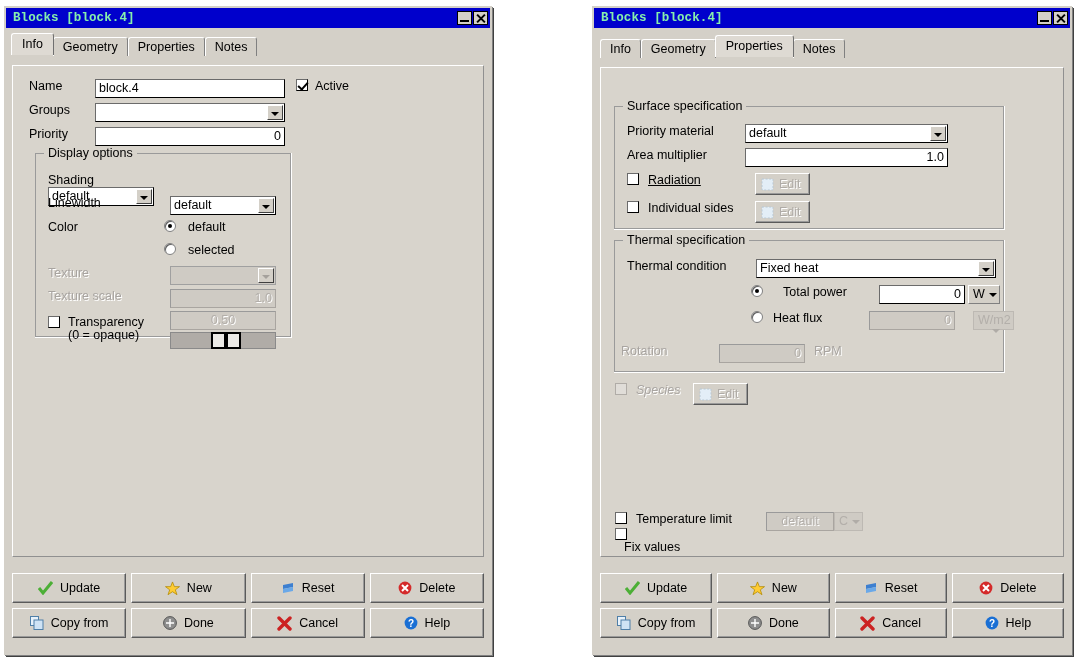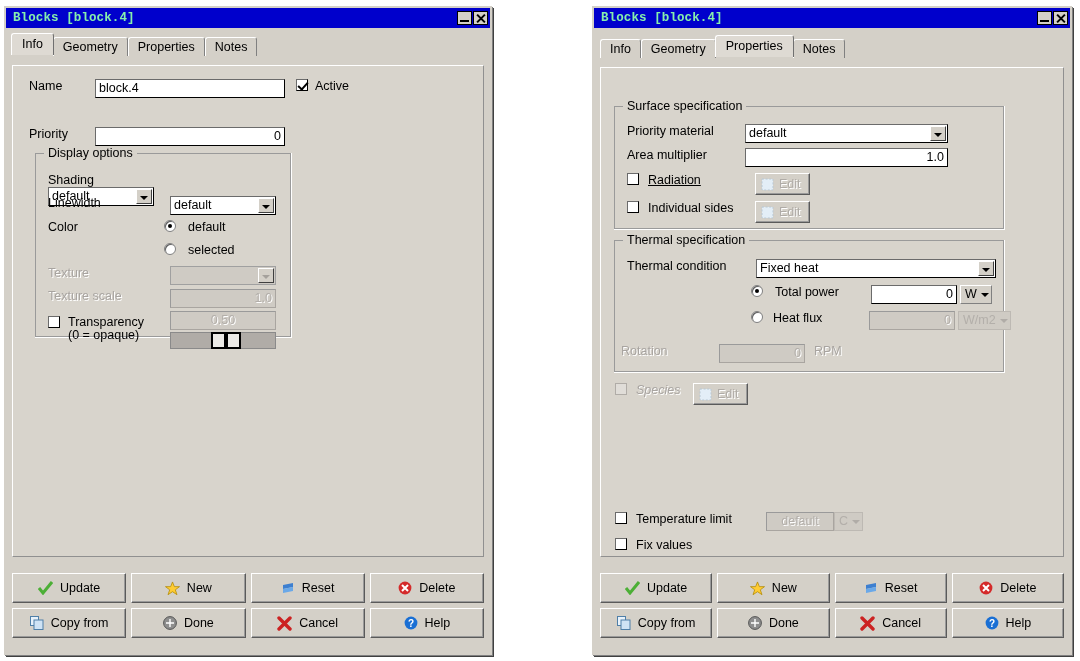--- a/index.html
+++ b/index.html
@@ -359,20 +359,29 @@
     <div class="tab">Properties</div>
     <div class="tab">Notes</div>
   </div>
 
   <div class="panel" id="panel-left">
 
     <div class="row" style="left:16px; top:13px;">
       <div class="lbl" style="width:66px;">Name</div>
       <div class="tfield" style="width:190px;">block.4</div>
     </div>
+    <div class="row" style="left:16px; top:37px;">
+      <div class="lbl" style="width:66px;">Groups</div>
+      <div class="combo" style="width:190px;">
+        <span></span>
+        <span class="arrowbox">
+            <span class="arrow"></span>
+          </span>
+      </div>
+    </div>
     <div class="row" style="left:16px; top:61px;">
       <div class="lbl" style="width:66px;">Priority</div>
       <div class="tfield right" style="width:190px;">0</div>
     </div>
 
     <div class="row" style="left:283px; top:13px; gap:7px;">
       <span class="cbox checked"></span>
       <span class="lbl">Active</span>
     </div>
 
@@ -575,33 +584,33 @@
         <div class="combo" style="width:240px;">
           <span>Fixed heat</span>
           <span class="arrowbox">
               <span class="arrow"></span>
             </span>
         </div>
       </div>
 
       <div class="row" style="left:136px; top:44px;">
         <span class="radio sel"></span>
-        <span class="lbl" style="margin-left:12px; width:96px;">Total power</span>
+        <span class="lbl" style="margin-left:20px; width:96px;">Total power</span>
         <span class="tfield right" style="width:86px;">0</span>
         <span class="unitcombo" style="margin-left:3px;">
           <span>W</span>
           <span class="arrow"></span>
         </span>
       </div>
 
       <div class="row" style="left:136px; top:70px;">
         <span class="radio"></span>
         <span class="lbl" style="margin-left:10px; width:96px;">Heat flux</span>
         <span class="tfield dis right" style="width:86px;">0</span>
-        <span class="unitcombo dis" style="margin-left:3px;">
+        <span class="unitcombo dis" style="margin-left:18px;flex-direction:column;">
           <span>W/m2</span>
           <span class="arrow"></span>
         </span>
       </div>
 
       <div class="row" style="left:6px; top:103px;">
         <span class="lbl dis" style="width:98px;">Rotation</span>
         <span class="tfield dis right" style="width:86px;">0</span>
         <span class="lbl dis" style="margin-left:9px;">RPM</span>
       </div>
@@ -621,21 +630,21 @@
     <div class="row" style="left:14px; top:444px;">
       <span class="cbox"></span>
       <span class="lbl" style="margin-left:9px; width:130px;">Temperature limit</span>
       <span class="tfield dis" style="width:68px; text-align:center;">default</span>
       <span class="unitcombo dis">
         <span>C</span>
         <span class="arrow"></span>
       </span>
     </div>
 
-    <div class="row" style="left:14px; top:470px;">
+    <div class="row" style="left:14px; top:460px;flex-direction:column;">
       <span class="cbox"></span>
       <span class="lbl" style="margin-left:9px;">Fix values</span>
     </div>
   </div>
 
   <div class="btnrow" style="top:565px;">
     <div class="btn">
       <svg width="15" height="14" viewBox="0 0 15 14">
           <path d="M1 7 L5 12 L14 1" stroke="#4caf36" stroke-width="3" fill="none"></path>
         </svg>

